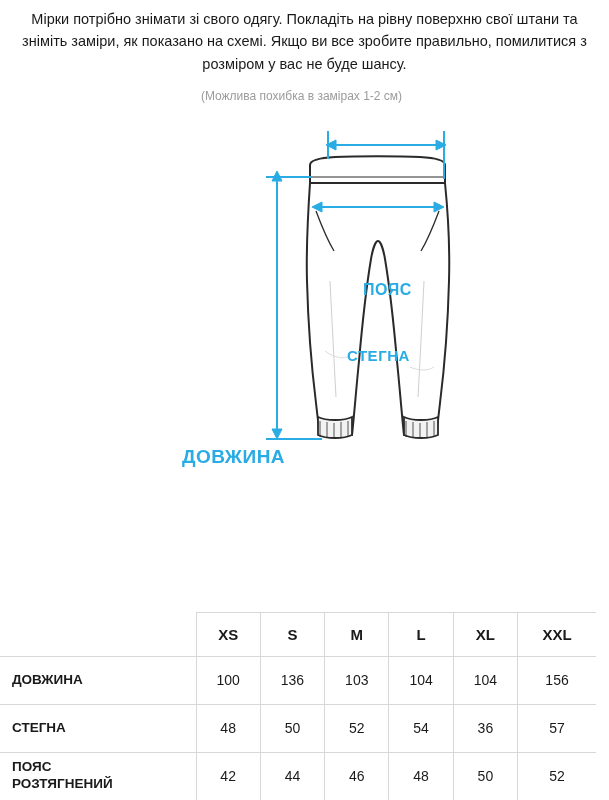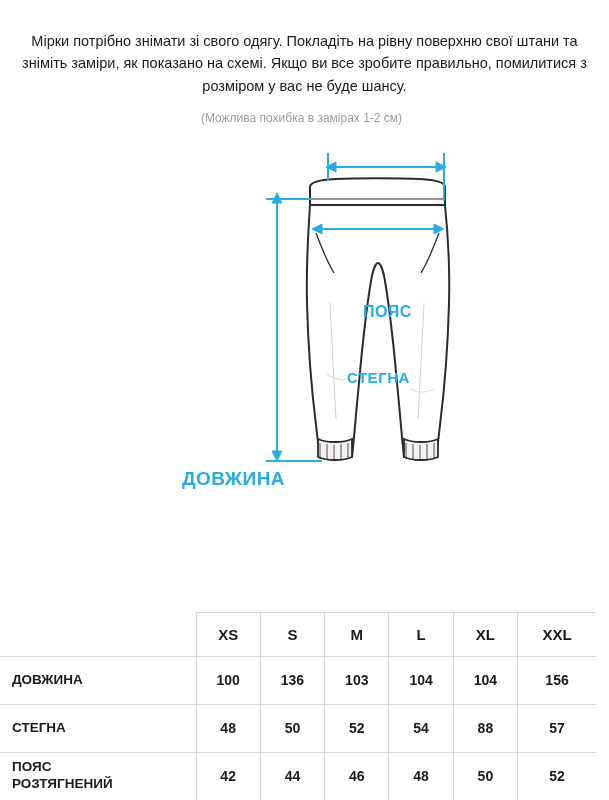--- a/index.html
+++ b/index.html
@@ -12,21 +12,21 @@
     width: 609px;
     height: 800px;
     font-family: "Liberation Sans", sans-serif;
     color: #1a1a1a;
     position: relative;
     overflow: hidden;
   }
 
   
   .intro {
-    padding: 30px 14px 0 14px;
+    padding: 8px 14px 0 14px;
     text-align: center;
   }
   .intro p {
     margin: 0;
     font-size: 14.5px;
     line-height: 1.55;
     color: #1a1a1a;
   }
   .intro .note {
     margin-top: 14px;
@@ -63,21 +63,21 @@
     position: absolute;
     bottom: 0;
     left: 0;
   }
   table.size-table th,
   table.size-table td {
     border: 1px solid #d7d7d7;
     text-align: center;
     padding: 0;
     height: 48px;
-    font-weight: bold;
+    font-weight: normal;
   }
   table.size-table thead th {
     font-weight: bold;
     font-size: 15px;
     height: 44px;
   }
   table.size-table thead th.corner {
     border-left: none;
     border-top: none;
   }
@@ -205,21 +205,21 @@
     </tr>
     <tr>
       <th class="rowhead">
         <span>СТЕГНА</span>
         <span></span>
       </th>
       <td>48</td>
       <td>50</td>
       <td>52</td>
       <td>54</td>
-      <td>88</td>
+      <td>36</td>
       <td>57</td>
     </tr>
     <tr>
       <th class="rowhead">
         <span>ПОЯС</span>
         <span>РОЗТЯГНЕНИЙ</span>
       </th>
       <td>42</td>
       <td>44</td>
       <td>46</td>

